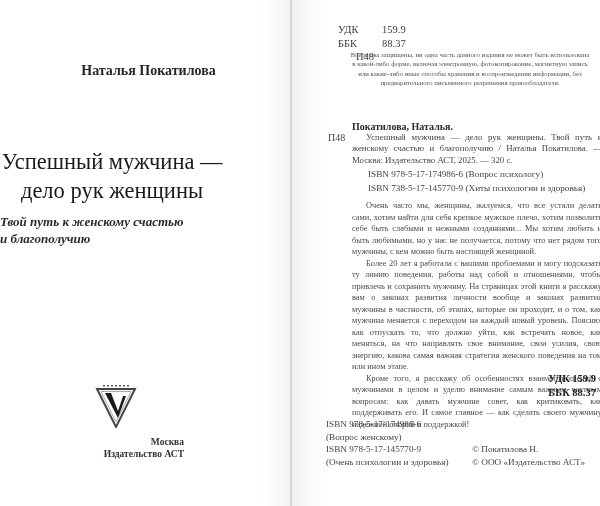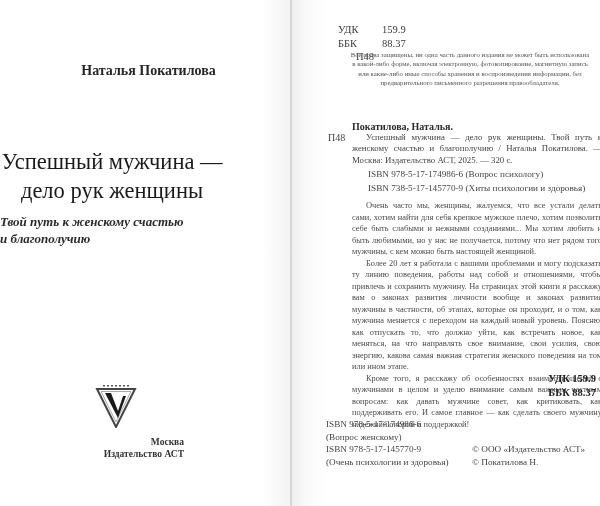--- a/index.html
+++ b/index.html
@@ -152,17 +152,17 @@
     </div>
 
     <div class="rp footer-isbn">
       <div>ISBN 978-5-17-174986-6</div>
       <div>(Вопрос женскому)</div>
       <div>ISBN 978-5-17-145770-9</div>
       <div>(Очень психологии и здоровья)</div>
     </div>
 
     <div class="rp footer-copy">
+      <div>© Покатилова Н.</div>
       <div>© ООО «Издательство АСТ»</div>
-      <div>© Покатилова Н.</div>
     </div>
   </div>
 </div>
 
 </body></html>

